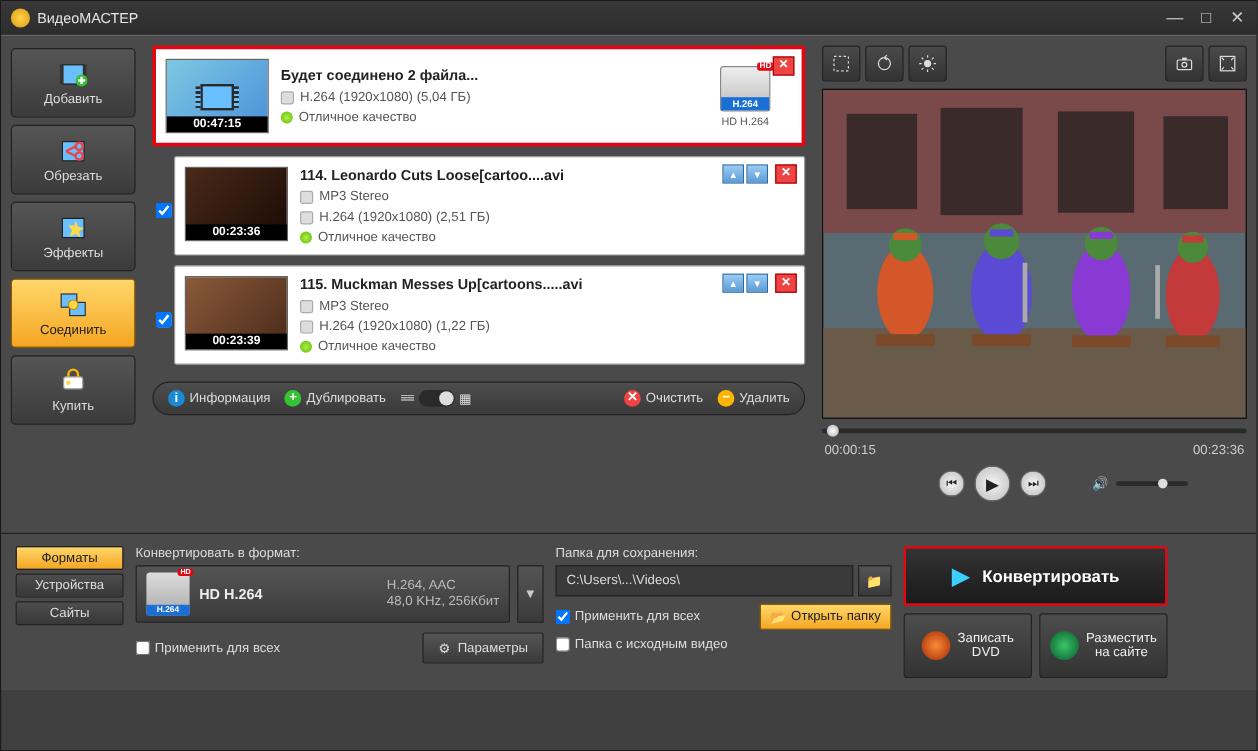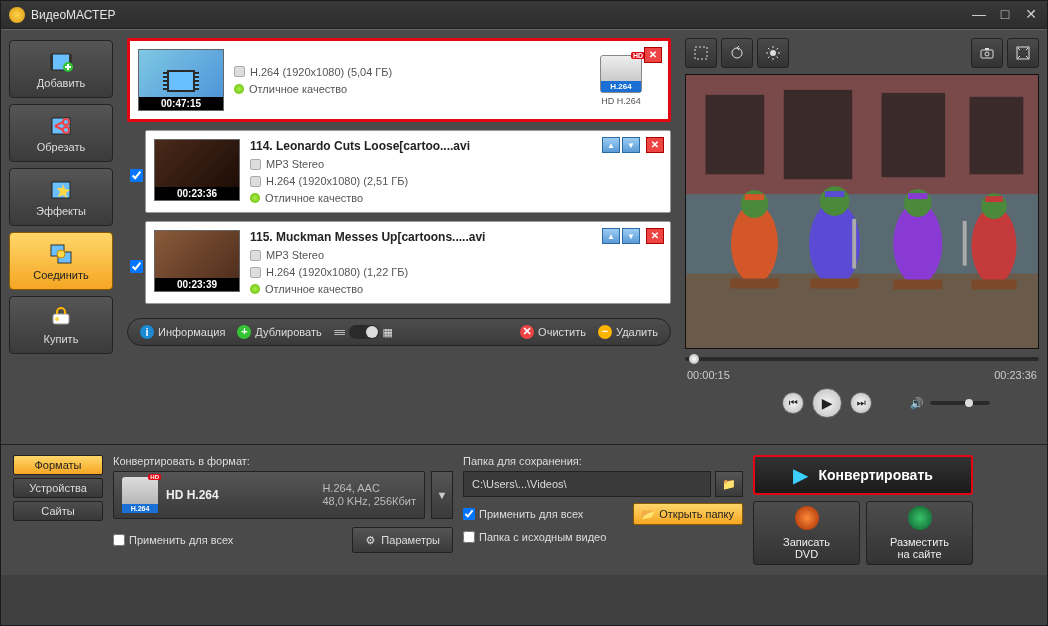--- a/index.html
+++ b/index.html
@@ -73,21 +73,21 @@
 .savepanel{width:280px;display:flex;flex-direction:column;gap:4px}
 .pathrow{display:flex;gap:4px}
 .pathin{flex:1;height:26px;background:#3a3a3a;border:1px solid #222;color:#ddd;padding:0 8px}
 .folderbtn{width:28px;height:26px;background:linear-gradient(#555,#3a3a3a);border:1px solid #222;display:flex;align-items:center;justify-content:center;cursor:pointer}
 .openbtn{height:22px;background:linear-gradient(#ffd76a,#f5a623);border:1px solid #8a5a00;color:#222;padding:0 8px;display:flex;align-items:center;gap:4px;cursor:pointer;border-radius:2px}
 .actcol{width:220px;display:flex;flex-direction:column;gap:6px}
 .convbtn{height:50px;background:linear-gradient(#333,#1a1a1a);border:2px solid #e30613;border-radius:3px;display:flex;align-items:center;justify-content:center;gap:10px;cursor:pointer}
 .convbtn .arr{font-size:20px;color:#3bd0ff}
 .convbtn .txt{color:#fff;font-size:14px;font-weight:bold}
 .actrow{display:flex;gap:6px;flex:1}
-.actbtn{flex:1;background:linear-gradient(#4d4d4d,#333);border:1px solid #222;border-radius:3px;display:flex;align-items:center;justify-content:center;flex-direction:column;gap:6px;color:#eee;cursor:pointer;padding:4px}
+.actbtn{flex:1;background:linear-gradient(#4d4d4d,#333);border:1px solid #222;border-radius:3px;display:flex;align-items:center;justify-content:center;flex-direction:row;gap:6px;color:#eee;cursor:pointer;padding:4px}
 .actbtn .aic{width:24px;height:24px;border-radius:50%}
 .thumb.t1{background:linear-gradient(135deg,#7ec8e3,#4a90d9)}
 .thumb.t2{background:linear-gradient(135deg,#4a2a1a,#1a0a05)}
 .thumb.t3{background:linear-gradient(135deg,#8a5a3a,#4a2a1a)}
 .filmstrip{position:absolute;top:20px;left:28px;width:28px;height:22px;background:#6ac0ff;border:2px solid #2a2a2a}
 .filmstrip::before,.filmstrip::after{content:"";position:absolute;width:4px;height:100%;background:repeating-linear-gradient(#2a2a2a 0 2px,#6ac0ff 2px 4px);top:0}
 .filmstrip::before{left:-6px}.filmstrip::after{right:-6px}
 .toggle{width:30px;height:14px;background:#2a2a2a;border-radius:7px;position:relative}
 .toggle::after{content:"";position:absolute;width:12px;height:12px;background:#ddd;border-radius:50%;top:1px;right:1px}
 </style>
@@ -159,20 +159,21 @@
         </div>
     </div>
 
     <div class="list">
       <div class="card selected">
         <div class="thumb t1">
             <div class="filmstrip"></div>
             <div class="dur">00:47:15</div>
           </div>
         <div class="cbody">
+          <div class="ctitle">Будет соединено 2 файла...</div>
           <div class="cline">
               <span class="mic"></span>
               <span>H.264 (1920x1080) (5,04 ГБ)</span>
             </div>
           <div class="cline">
               <span class="dot"></span>
               <span>Отличное качество</span>
             </div>
         </div>
         <div class="fmtbox">

